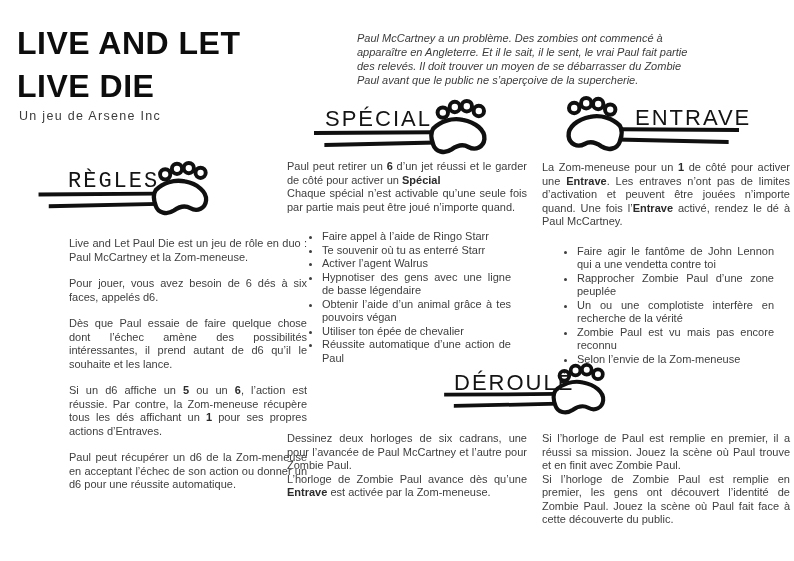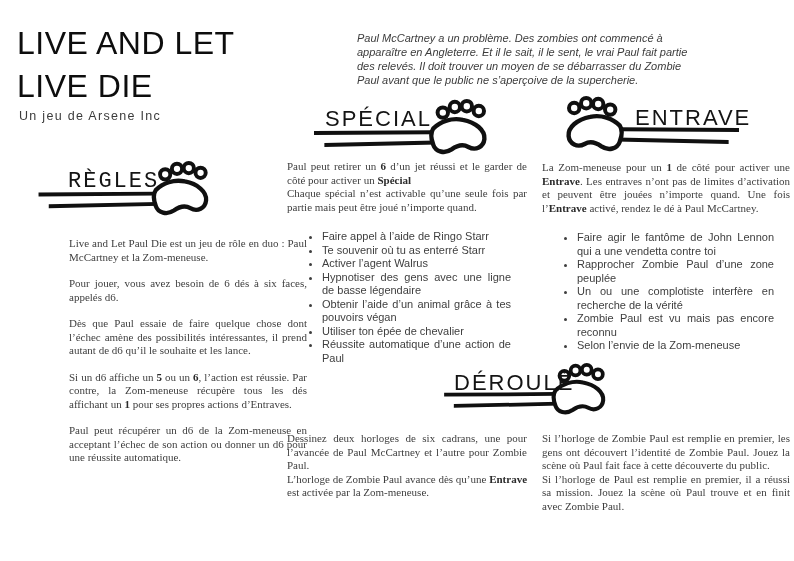--- a/index.html
+++ b/index.html
@@ -5,21 +5,21 @@
   * { margin:0; padding:0; box-sizing:border-box; }
   html,body { background:#d9d9d9; }
   .page {
     position:relative; width:794px; height:561px; background:#ffffff;
     font-family:"Liberation Sans", sans-serif; color:#3e3e3e; overflow:hidden;
     margin:0 auto;
   }
   
   .title {
     position:absolute; left:17px; top:22px; width:265px;
-    font-size:32px; line-height:43px; font-weight:400; letter-spacing:.5px;
+    font-size:32px; line-height:43px; font-weight:700; letter-spacing:.5px;
     color:#0d0d0d;
   }
   .subtitle {
     position:absolute; left:19px; top:109px;
     font-size:12.5px; letter-spacing:1.3px; color:#3b3b3b;
   }
   
   .intro {
     position:absolute; left:357px; top:31px; width:346px;
     font-size:11px; line-height:14px; font-style:italic; color:#3c3c3c;
@@ -34,21 +34,21 @@
   .gh-regles  { left:38px;  top:161px; width:182px; height:59px; }
   .gh-regles  .gh-label { left:30px; top:8px;font-family:Liberation Mono, monospace; }
   .gh-special { left:301px; top:99px;  width:210px; height:60px; }
   .gh-special .gh-label { left:24px; top:7px; }
   .gh-entrave { left:551px; top:96px;  width:192px; height:60px; }
   .gh-entrave .gh-label { left:84px; top:9px; }
   .gh-deroule { left:444px; top:363px; width:172px; height:56px; }
   .gh-deroule .gh-label { left:10px; top:7px; }
   
   .col { position:absolute; font-size:11px; line-height:13.5px; text-align:justify; color:#3e3e3e; }
-  .col p { margin:0;font-family:Liberation Serif, serif; }
+  .col p { margin:0; }
   .col p.gap { margin-bottom:13px; }
   .col b { font-weight:700; color:#2b2b2b; }
   .col ul { margin:16px; padding-left:19px; list-style:disc; }
   .col li { text-align:justify; }
   .col-regles        { left:27px;  top:237px; width:238px;margin-left:42px; }
   .col-special       { left:287px; top:160px; width:240px; }
   .col-entrave       { left:542px; top:161px; width:248px; }
   .col-deroule-left  { left:287px; top:432px; width:240px; }
   .col-deroule-right { left:542px; top:432px; width:248px; }
   .defs-holder { position:absolute; width:0; height:0; overflow:hidden; }
@@ -137,17 +137,17 @@
         <li>Selon l’envie de la Zom-meneuse</li>
       </ul>
   </section>
 
   <section class="col col-deroule-left">
     <p><span>Dessinez deux horloges de six cadrans, une pour l’avancée de Paul McCartney et l’autre pour Zombie Paul.</span></p>
     <p><span>L’horloge de Zombie Paul avance dès qu’une </span><b>Entrave</b><span> est activée par la Zom-meneuse.</span></p>
   </section>
 
   <section class="col col-deroule-right">
+    <p><span>Si l’horloge de Paul est remplie en premier, il a réussi sa mission. Jouez la scène où Paul trouve et en finit avec Zombie Paul.</span></p>
     <p><span>Si l’horloge de Zombie Paul est remplie en premier, les gens ont découvert l’identité de Zombie Paul. Jouez la scène où Paul fait face à cette découverte du public.</span></p>
-    <p><span>Si l’horloge de Paul est remplie en premier, il a réussi sa mission. Jouez la scène où Paul trouve et en finit avec Zombie Paul.</span></p>
   </section>
 
 </div>
 
 </body></html>

